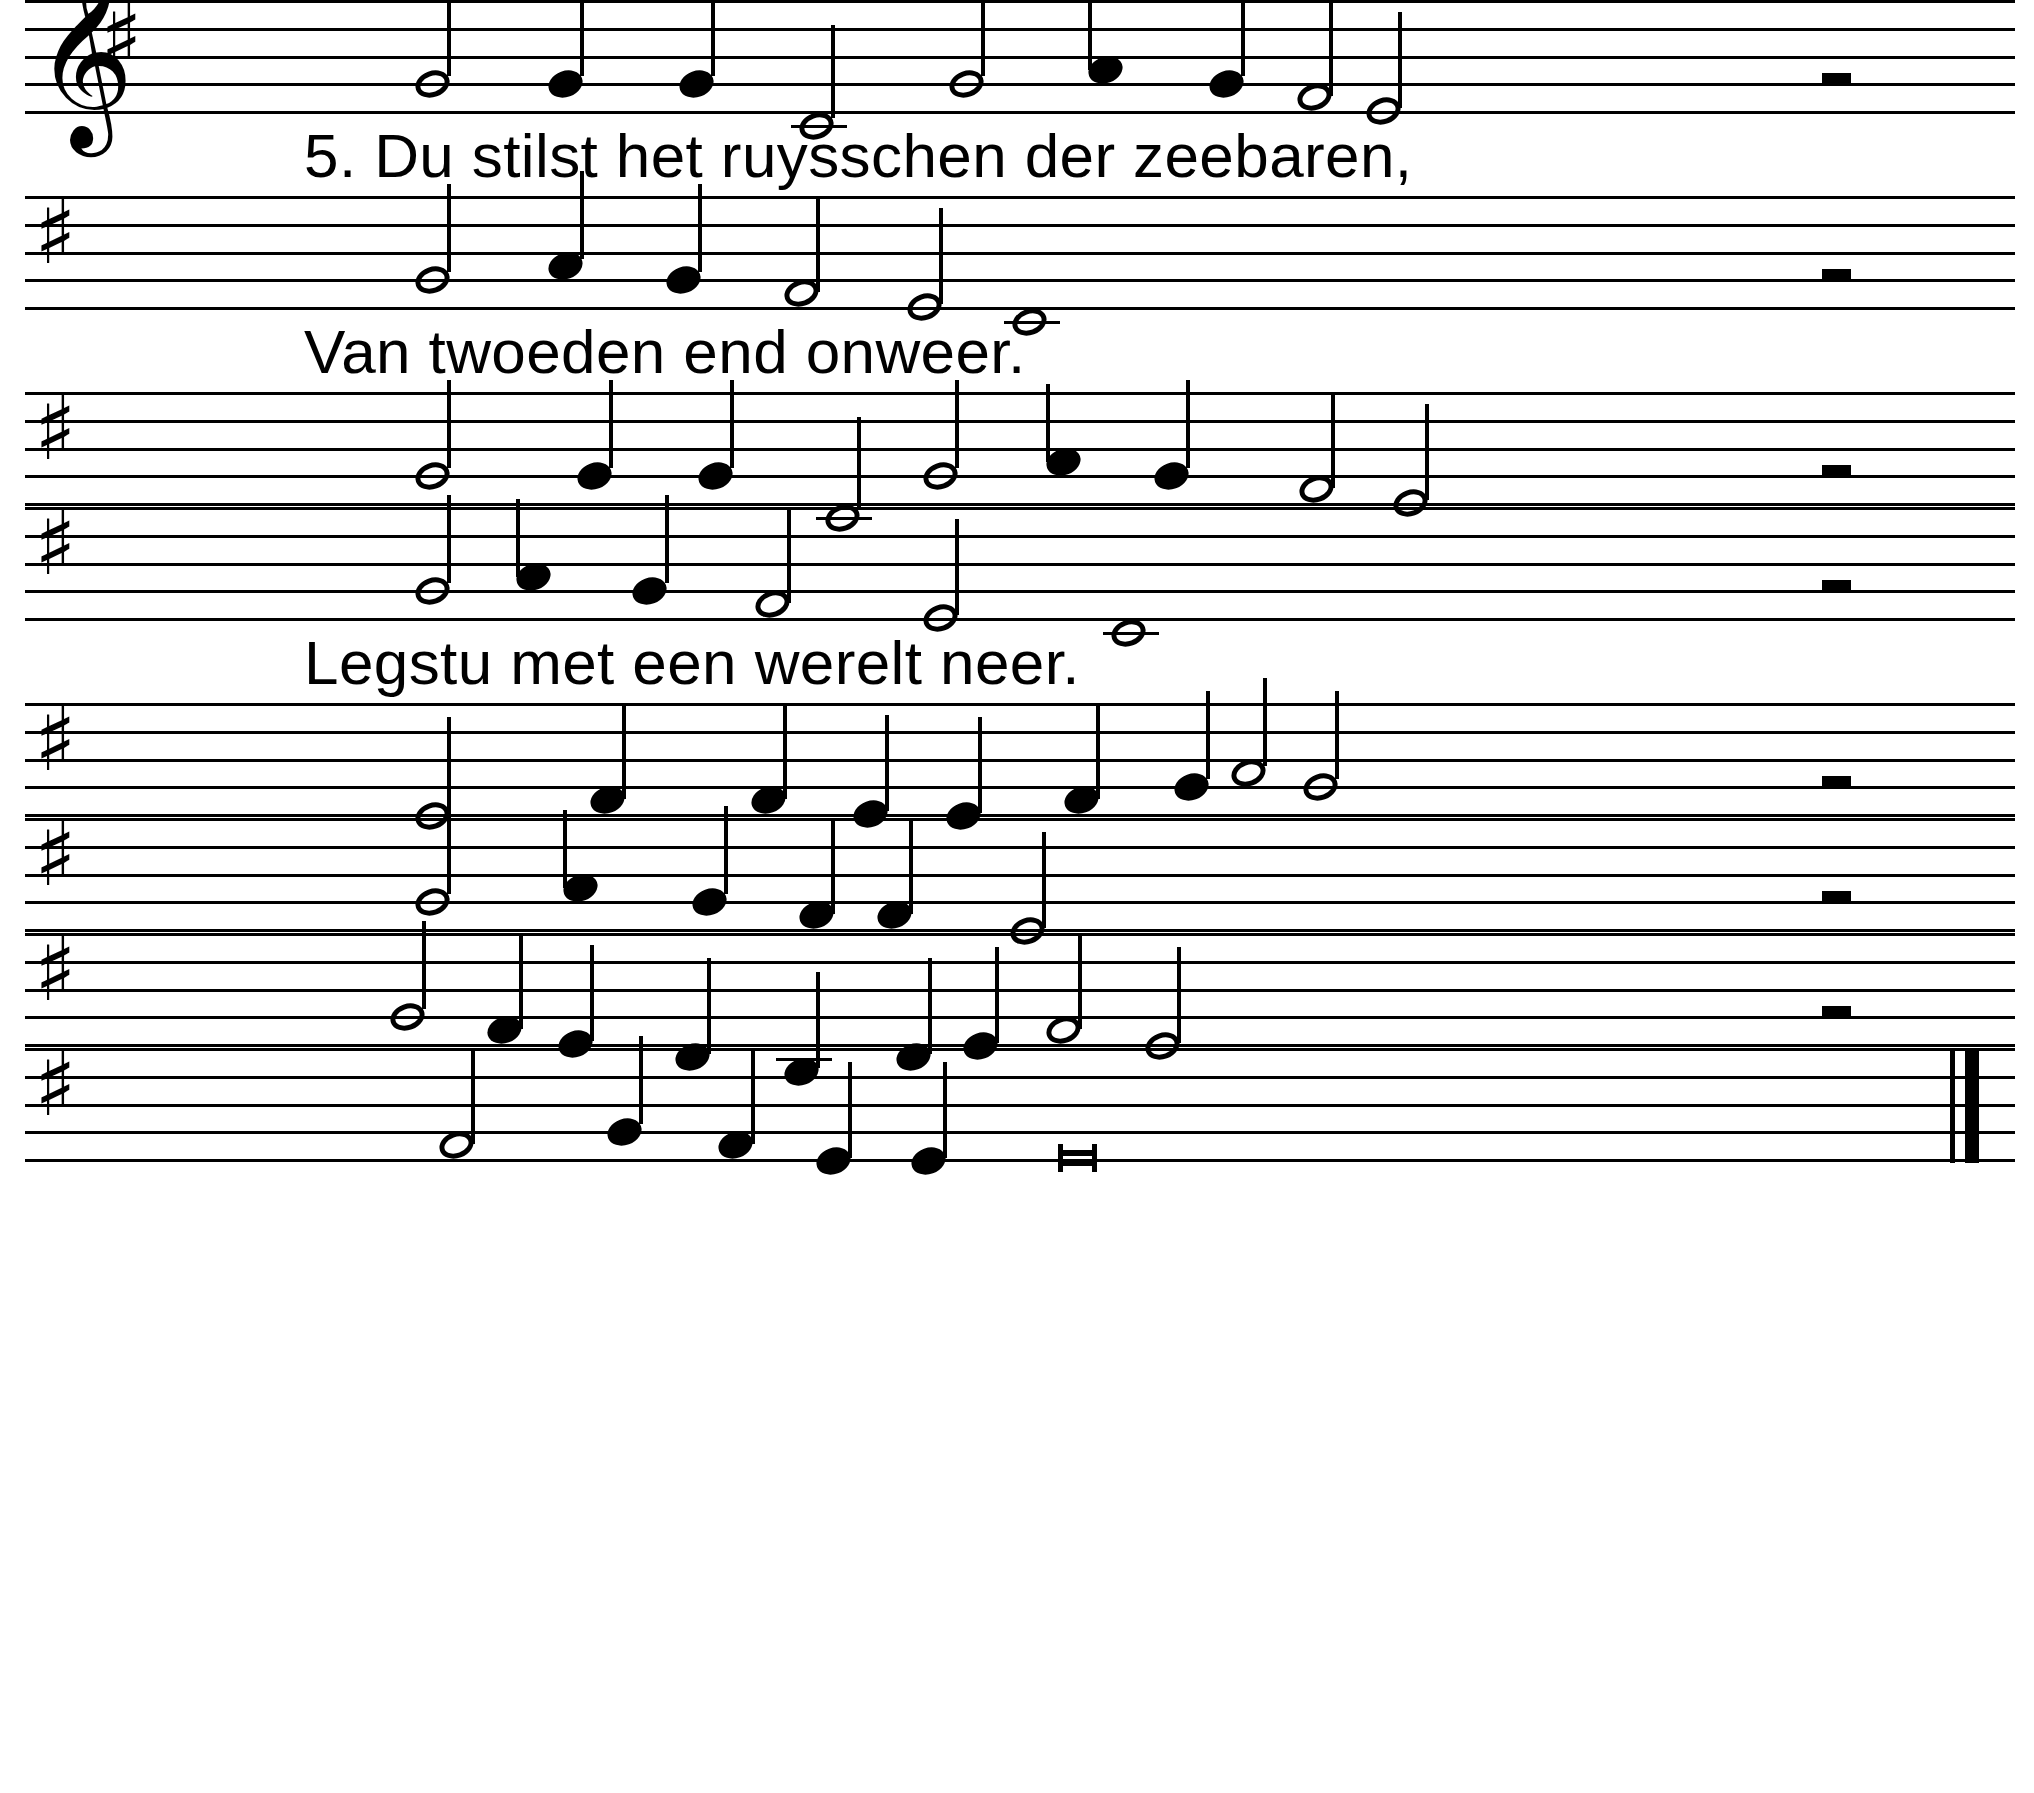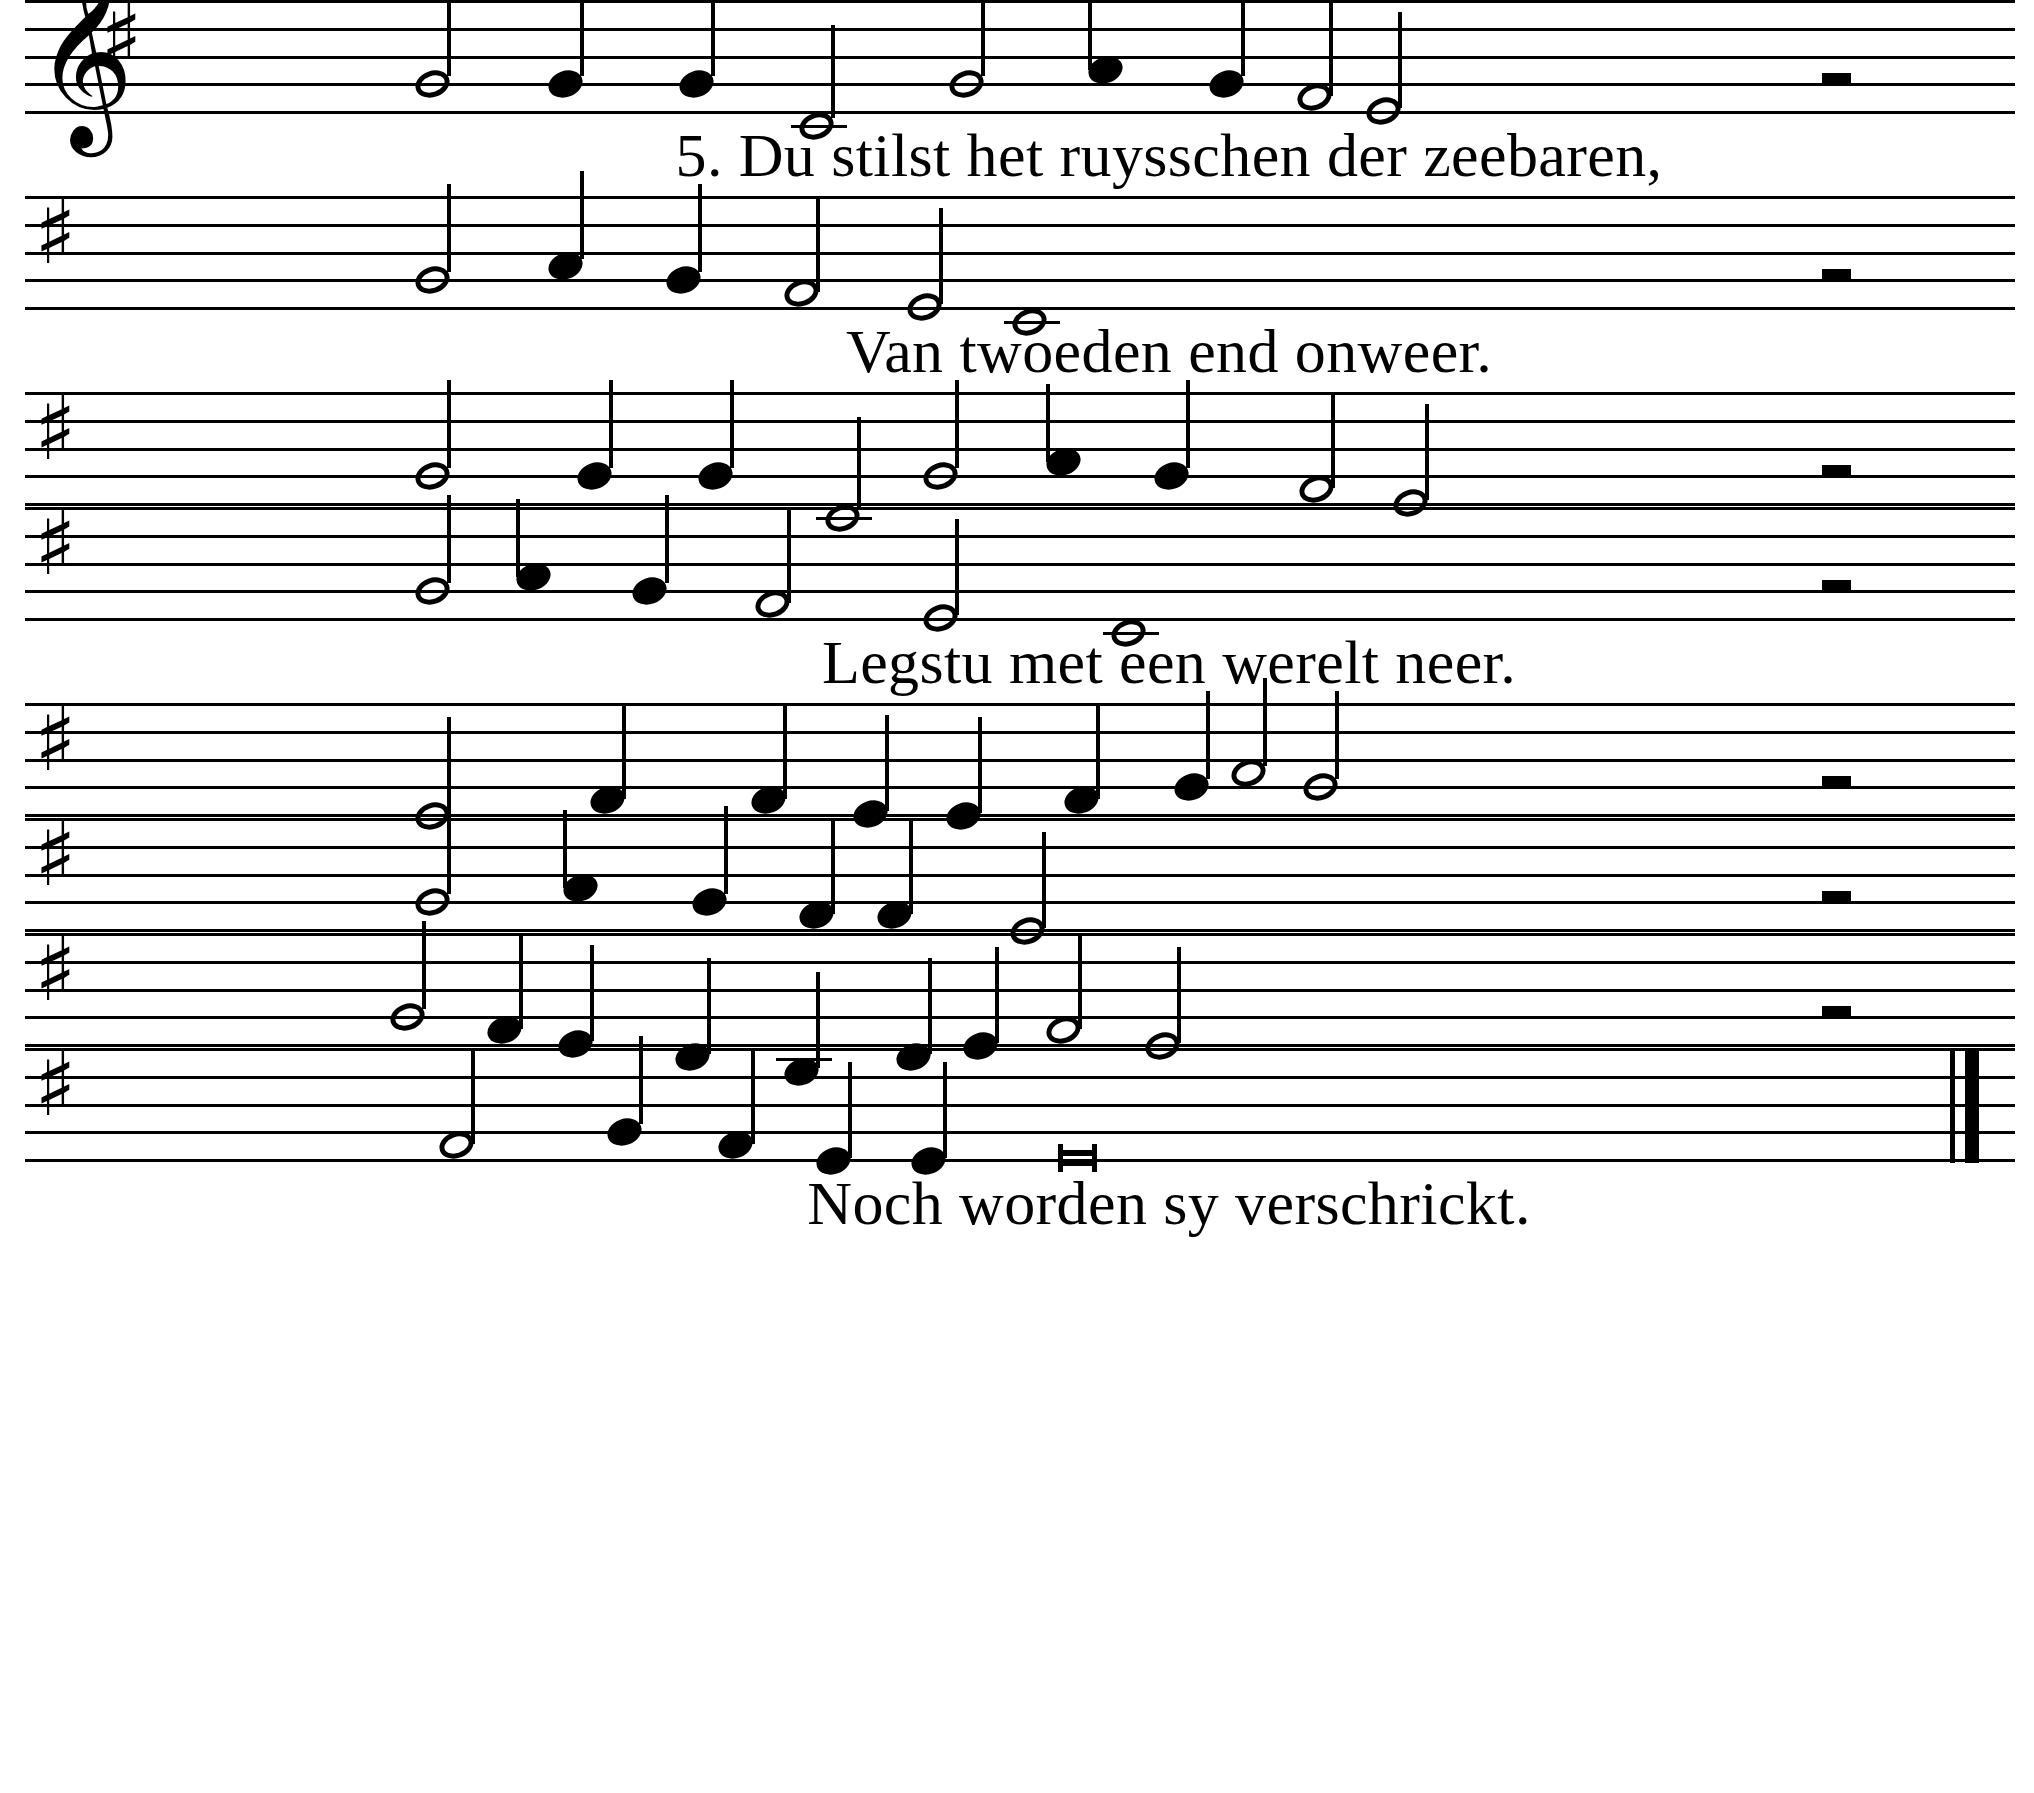--- a/index.html
+++ b/index.html
@@ -123,22 +123,21 @@
     background: #000;
     top: 0;
     height: 115px;
   }
   .lyric {
     font-size: 62px;
     line-height: 81px;
     letter-spacing: 0.4px;
     padding-left: 304px;
     white-space: nowrap;
-    font-family: Liberation Serif, serif;
-    text-align: center;
+    font-family: Liberation Sans, sans-serif;
   }
   .lyric.first { padding-left: 304px; }
 </style>
 </head>
 <body>
 
 <div class="sheet">
 
   <div class="system">
     <div class="staff" style="height:115px;">
@@ -441,17 +440,16 @@
       <div class="stem" style="left:943px; top:13.5px; height:96px;"></div>
 
       <div class="breve" style="left:1058px; top:96px;">
           <b class="t"></b>
           <b class="b"></b>
         </div>
 
       <div class="finalbar-thin" style="left:1950px;"></div>
       <div class="finalbar-thick" style="left:1965px;"></div>
     </div>
-    <div class="lyric">Noch worden sy verschrickt.</div>
   </div>
 
 </div>
 
 
 </body></html>

